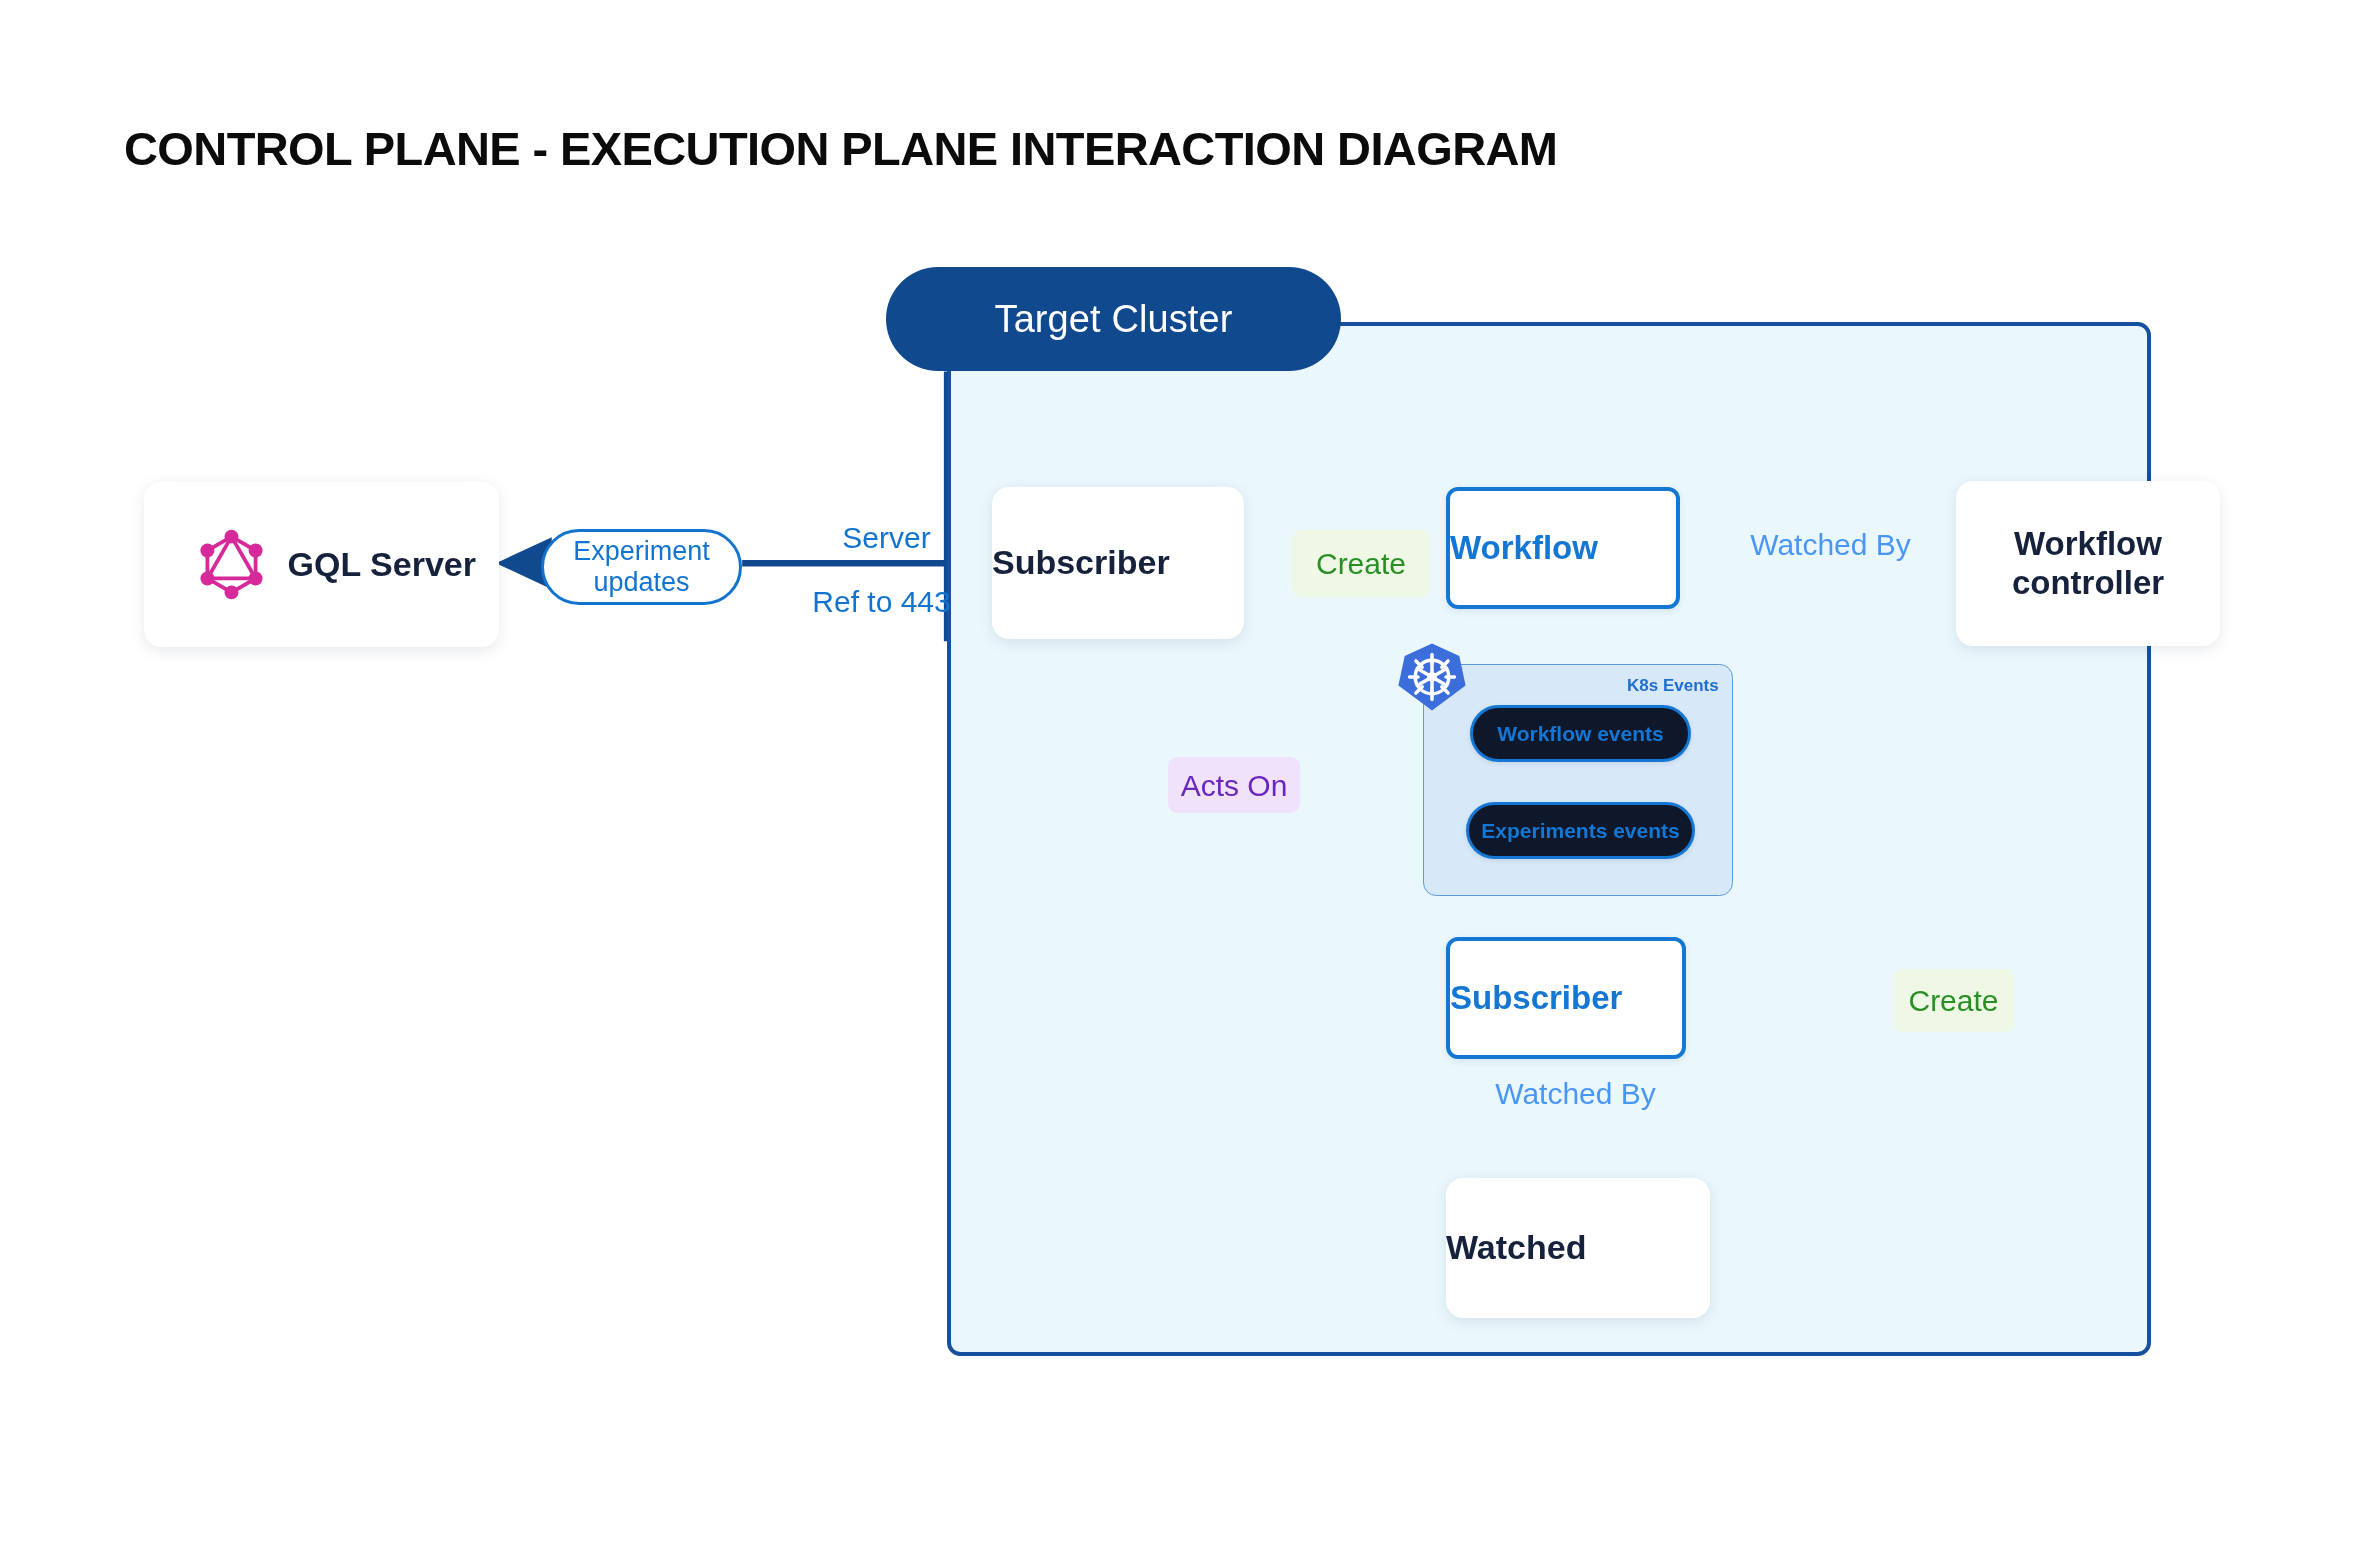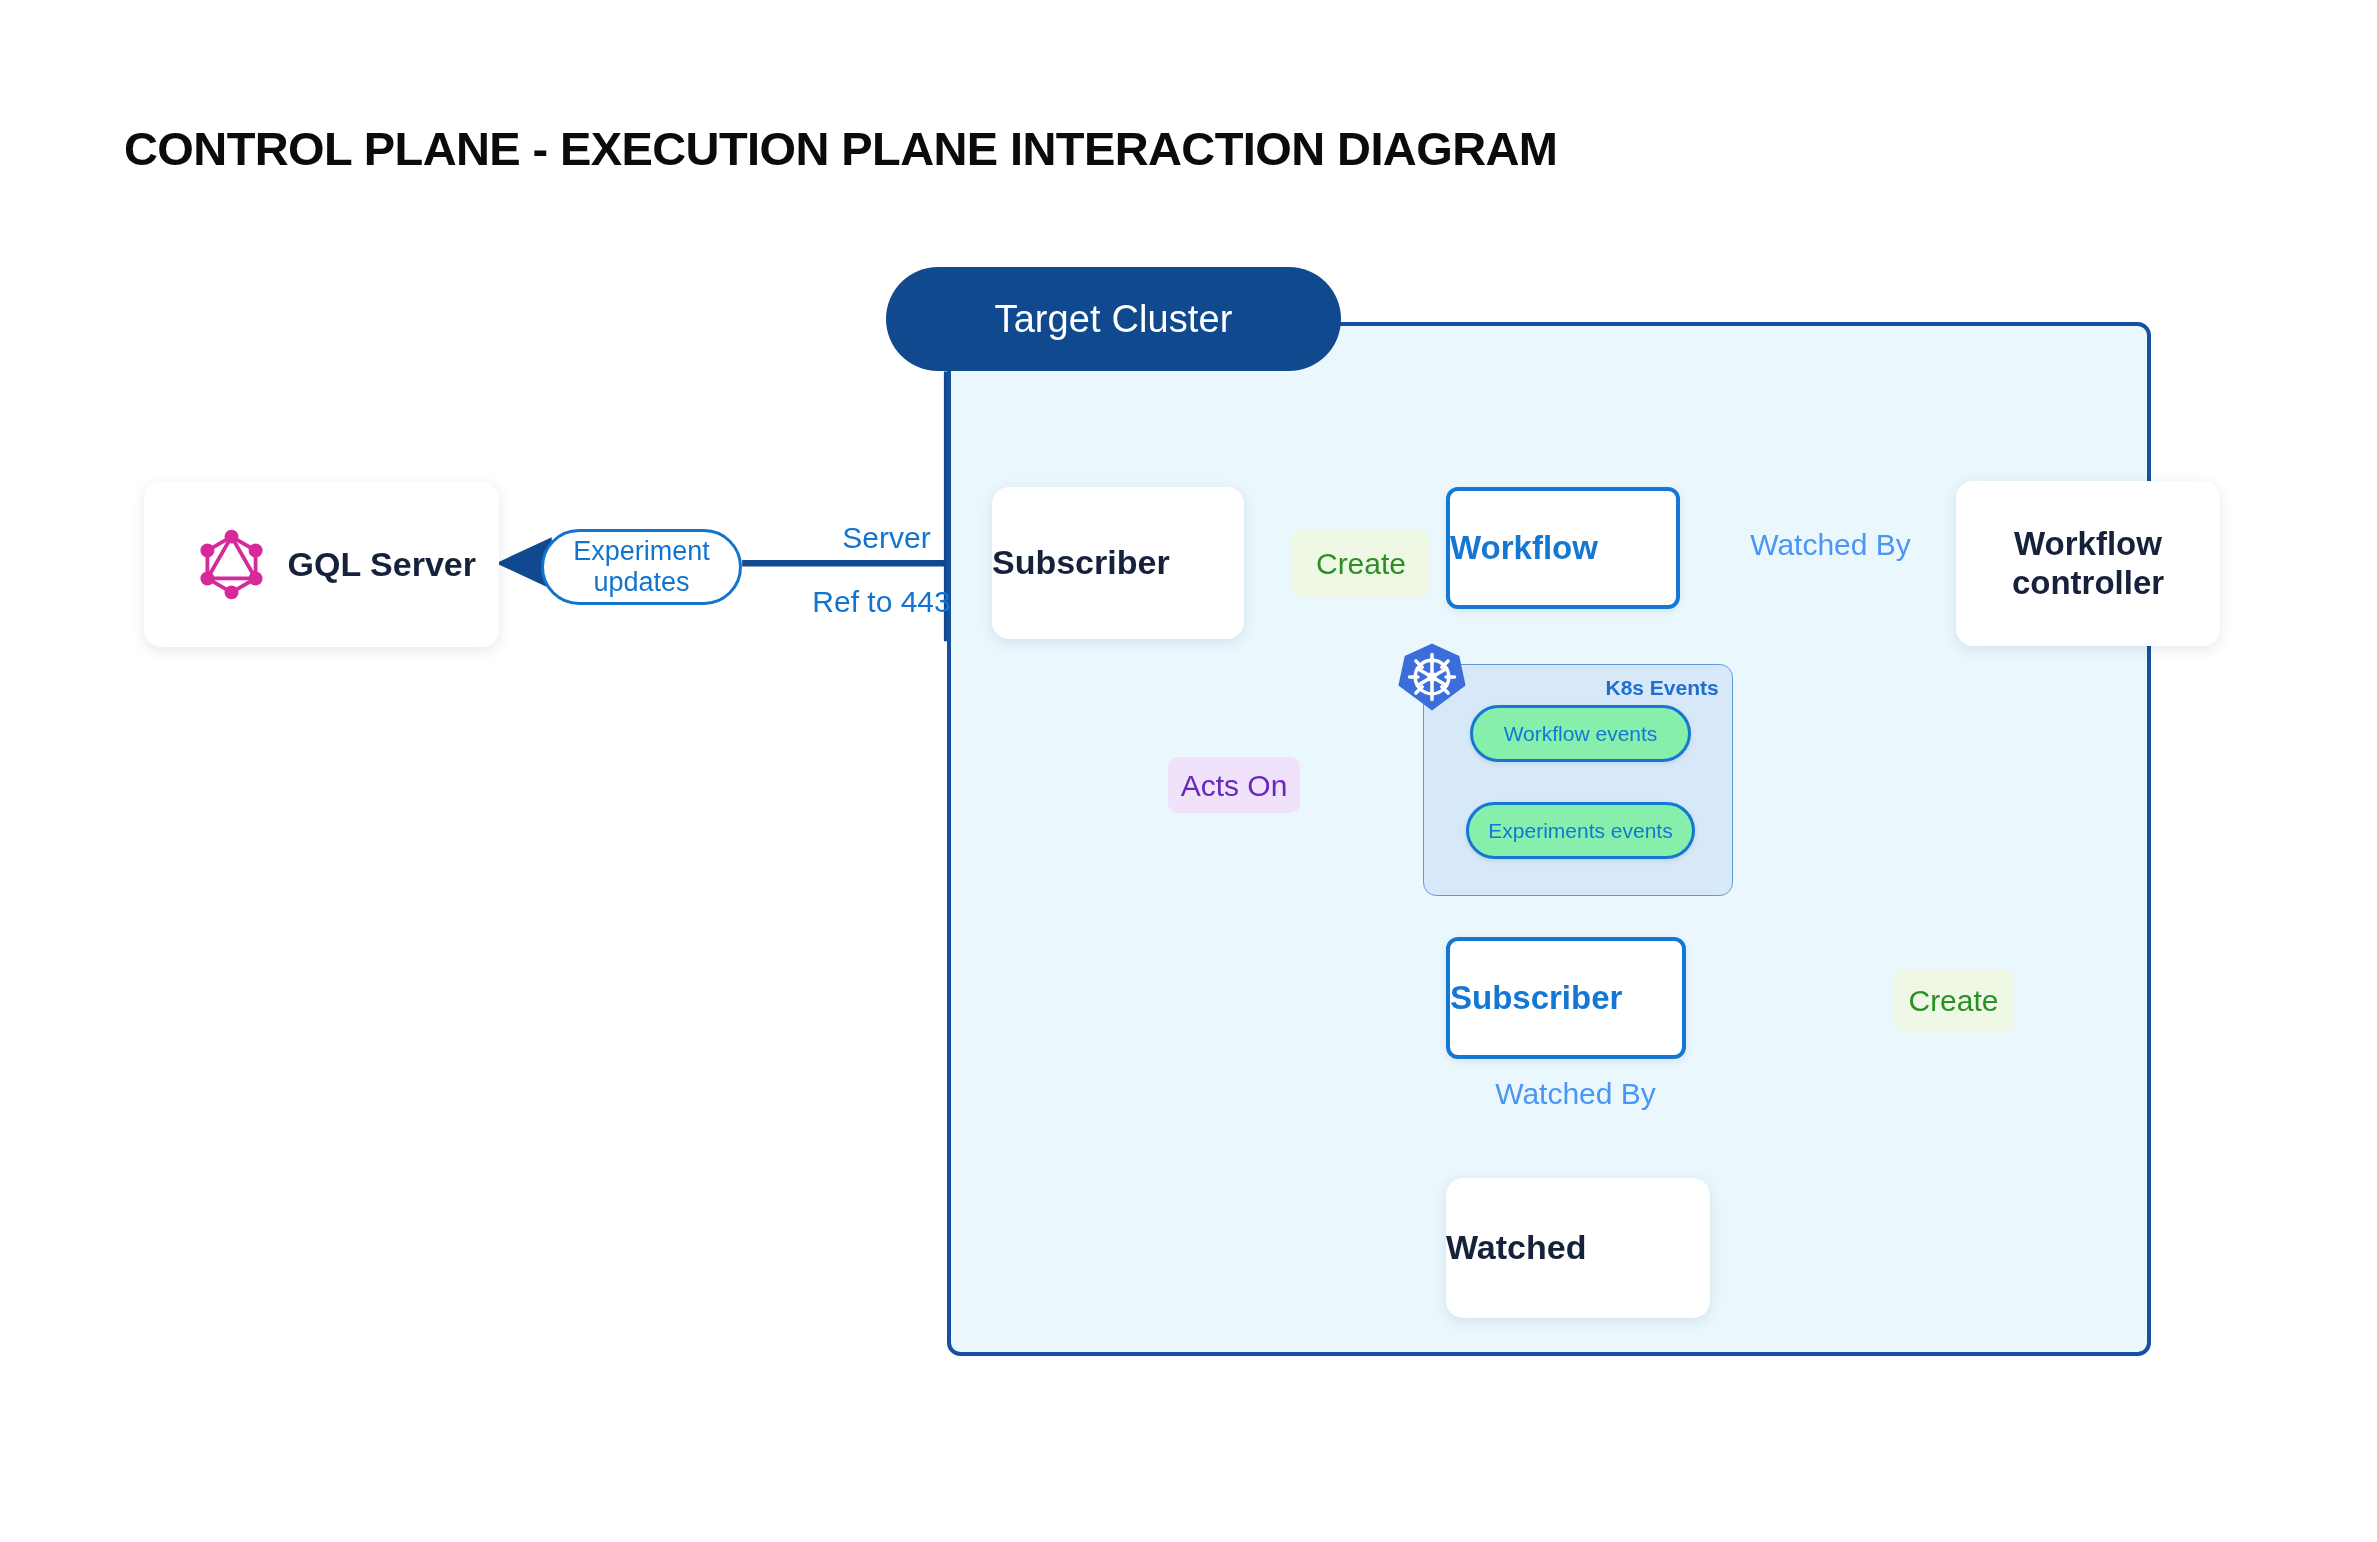--- a/index.html
+++ b/index.html
@@ -62,27 +62,27 @@
   .gql-icon{width:71px;height:71px;flex:0 0 auto;}
 
   
   #k8s-events-panel{
     position:absolute;left:1403px;top:664px;width:310px;height:232px;
     background:#d7e8f8;border:1.8px solid #5b9bdd;border-radius:13.3px;
     box-sizing:border-box;
   }
   #k8s-events-title{
     position:absolute;right:13.3px;top:11px;
-    color:#1f6fd0;font-size:21px;font-weight:bold;white-space:nowrap;text-align:right;
+    color:#1f6fd0;font-size:17px;font-weight:bold;white-space:nowrap;text-align:right;
   }
   #k8s-logo{position:absolute;left:-27px;top:-23px;width:70px;height:70px;}
   .event-pill{
-    position:absolute;background:#86efac;border:3.6px solid #1477d4;
+    position:absolute;background:#0f172a;border:3.6px solid #1477d4;
     border-radius:36px;display:flex;align-items:center;justify-content:center;
-    box-shadow:0 1.8px 4.8px rgba(16,40,80,.10);box-sizing:border-box;
+    box-shadow:0 1.8px 4.8px rgba(16,40,80,.10);box-sizing:border-box;font-weight:bold;
   }
   .event-pill span{color:#1477d4;font-size:21px;white-space:nowrap;}
   #workflow-events-pill{left:46px;top:40px;width:221px;height:57px;}
   #experiments-events-pill{left:42px;top:137px;width:229px;height:57px;}
 
   
   .edge-label{position:absolute;white-space:nowrap;display:flex;
       align-items:center;justify-content:center;box-sizing:border-box;}
   .edge-label span{line-height:1.1;}
 

